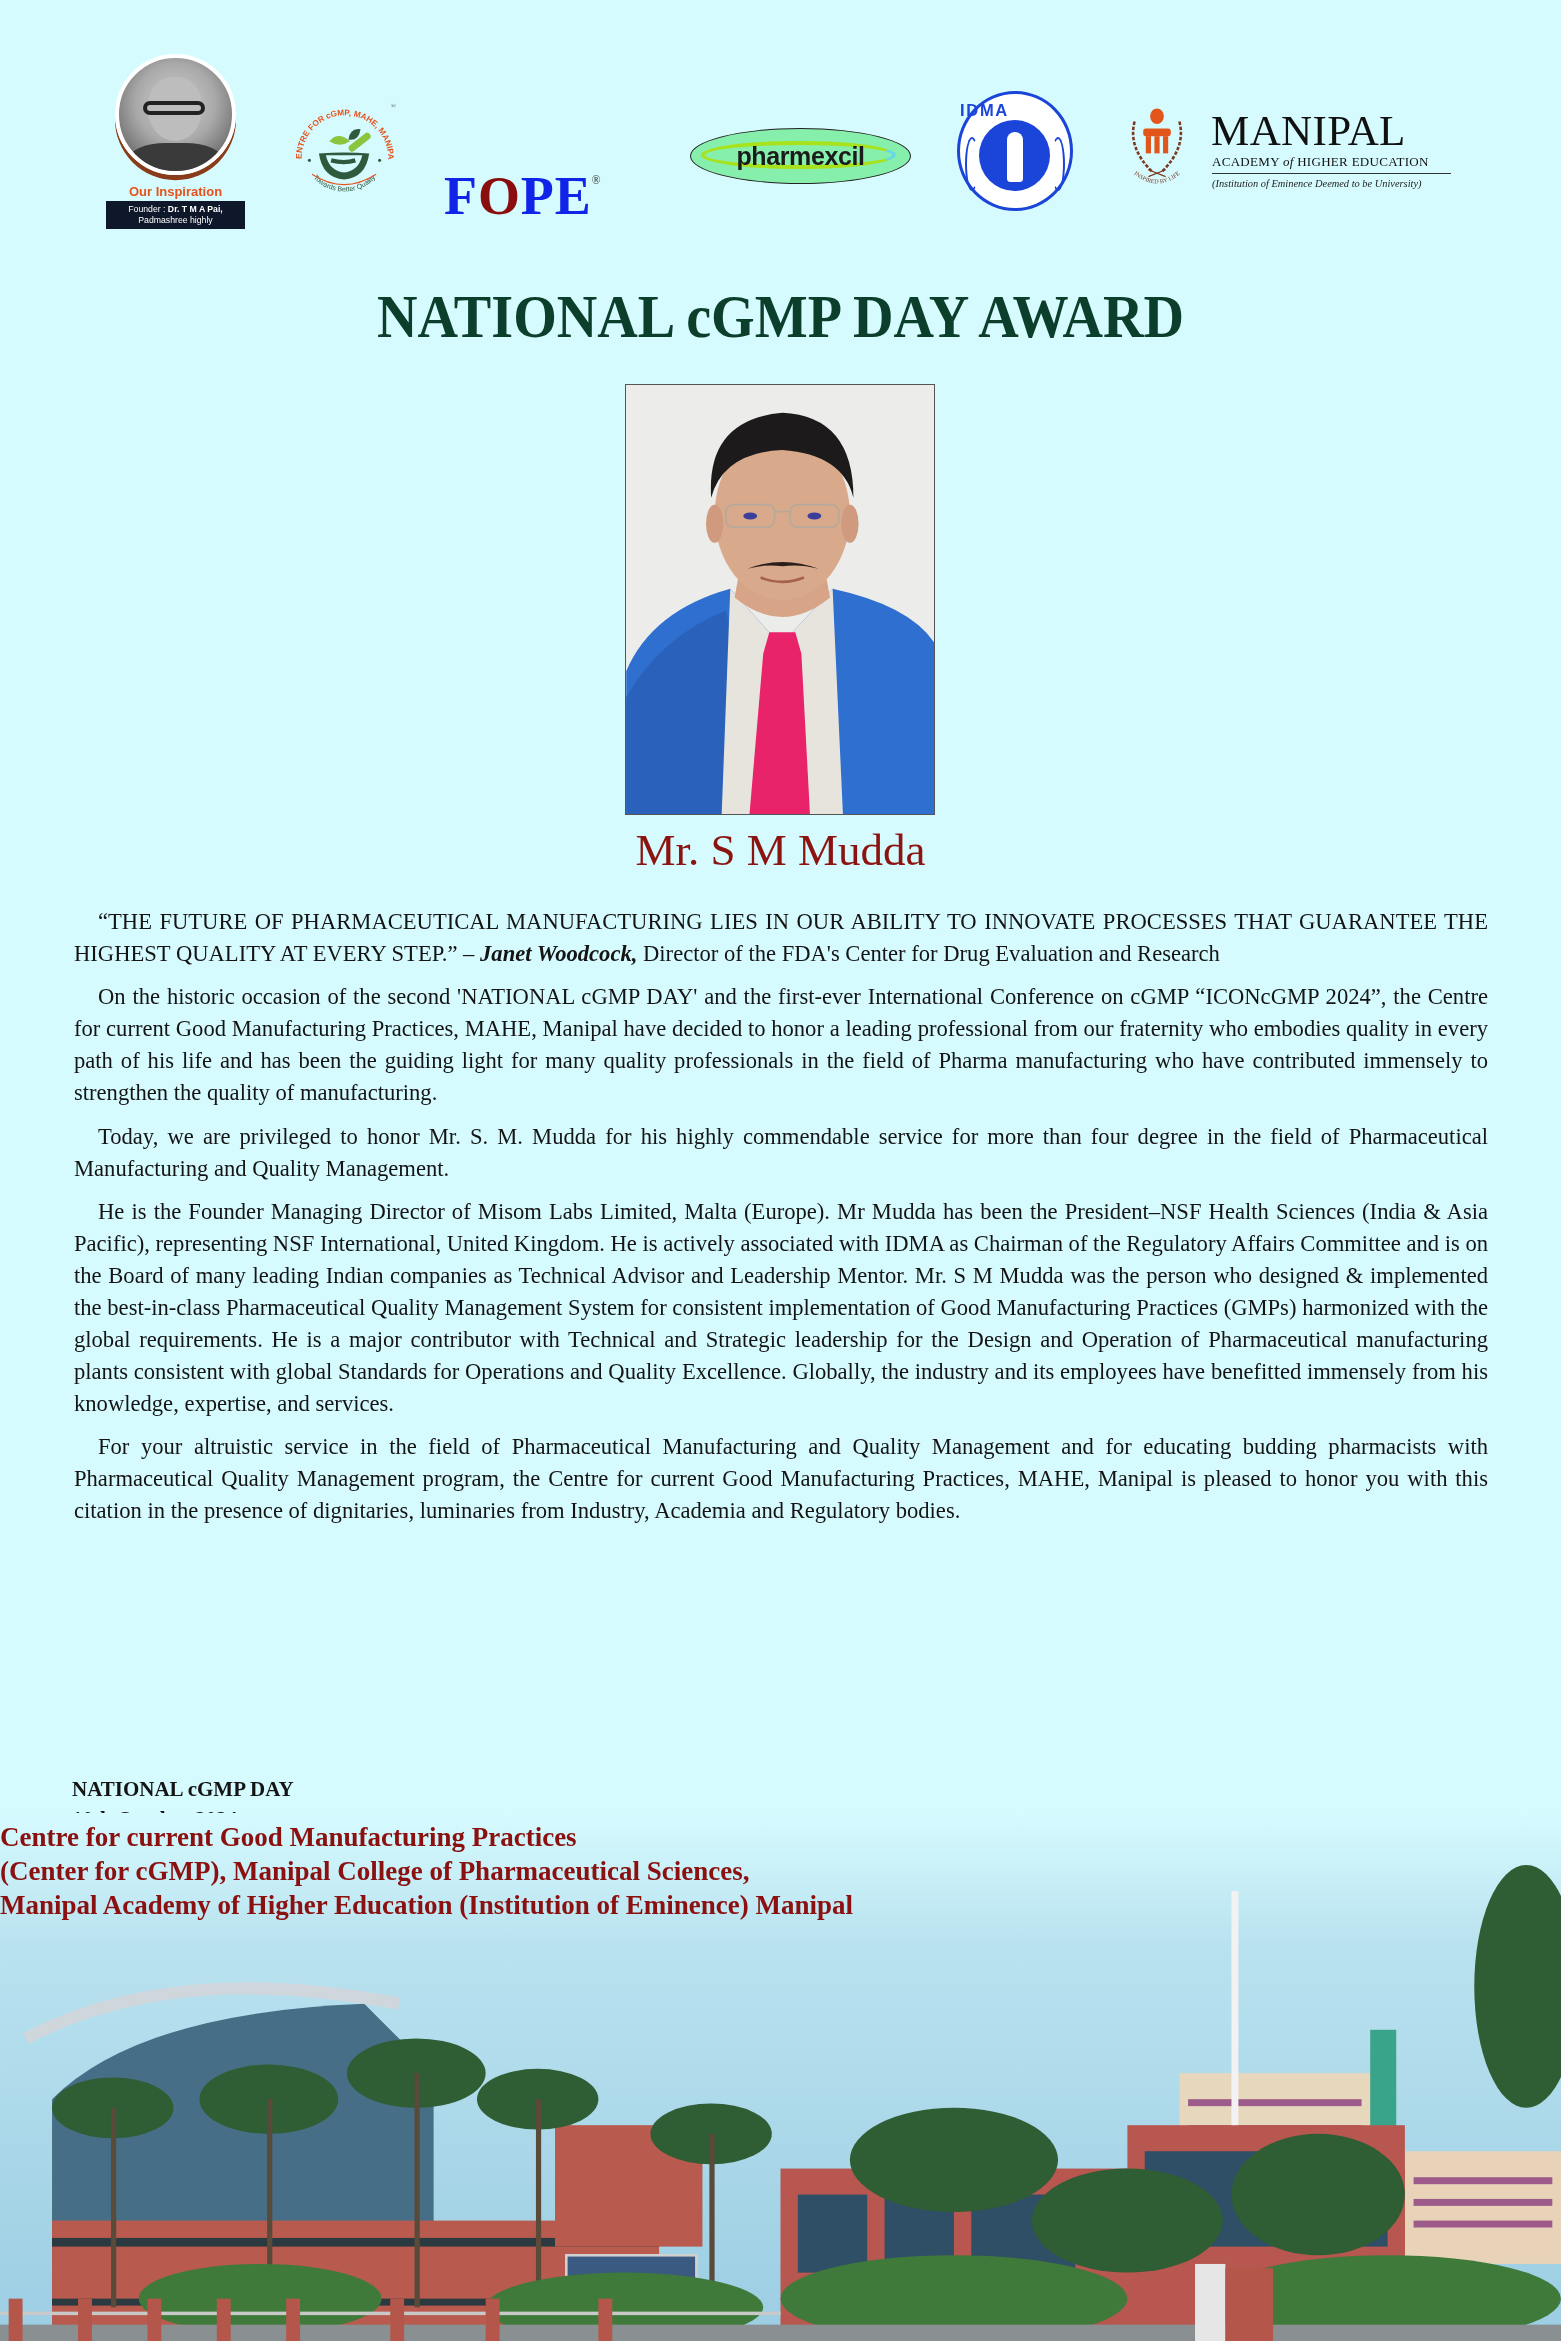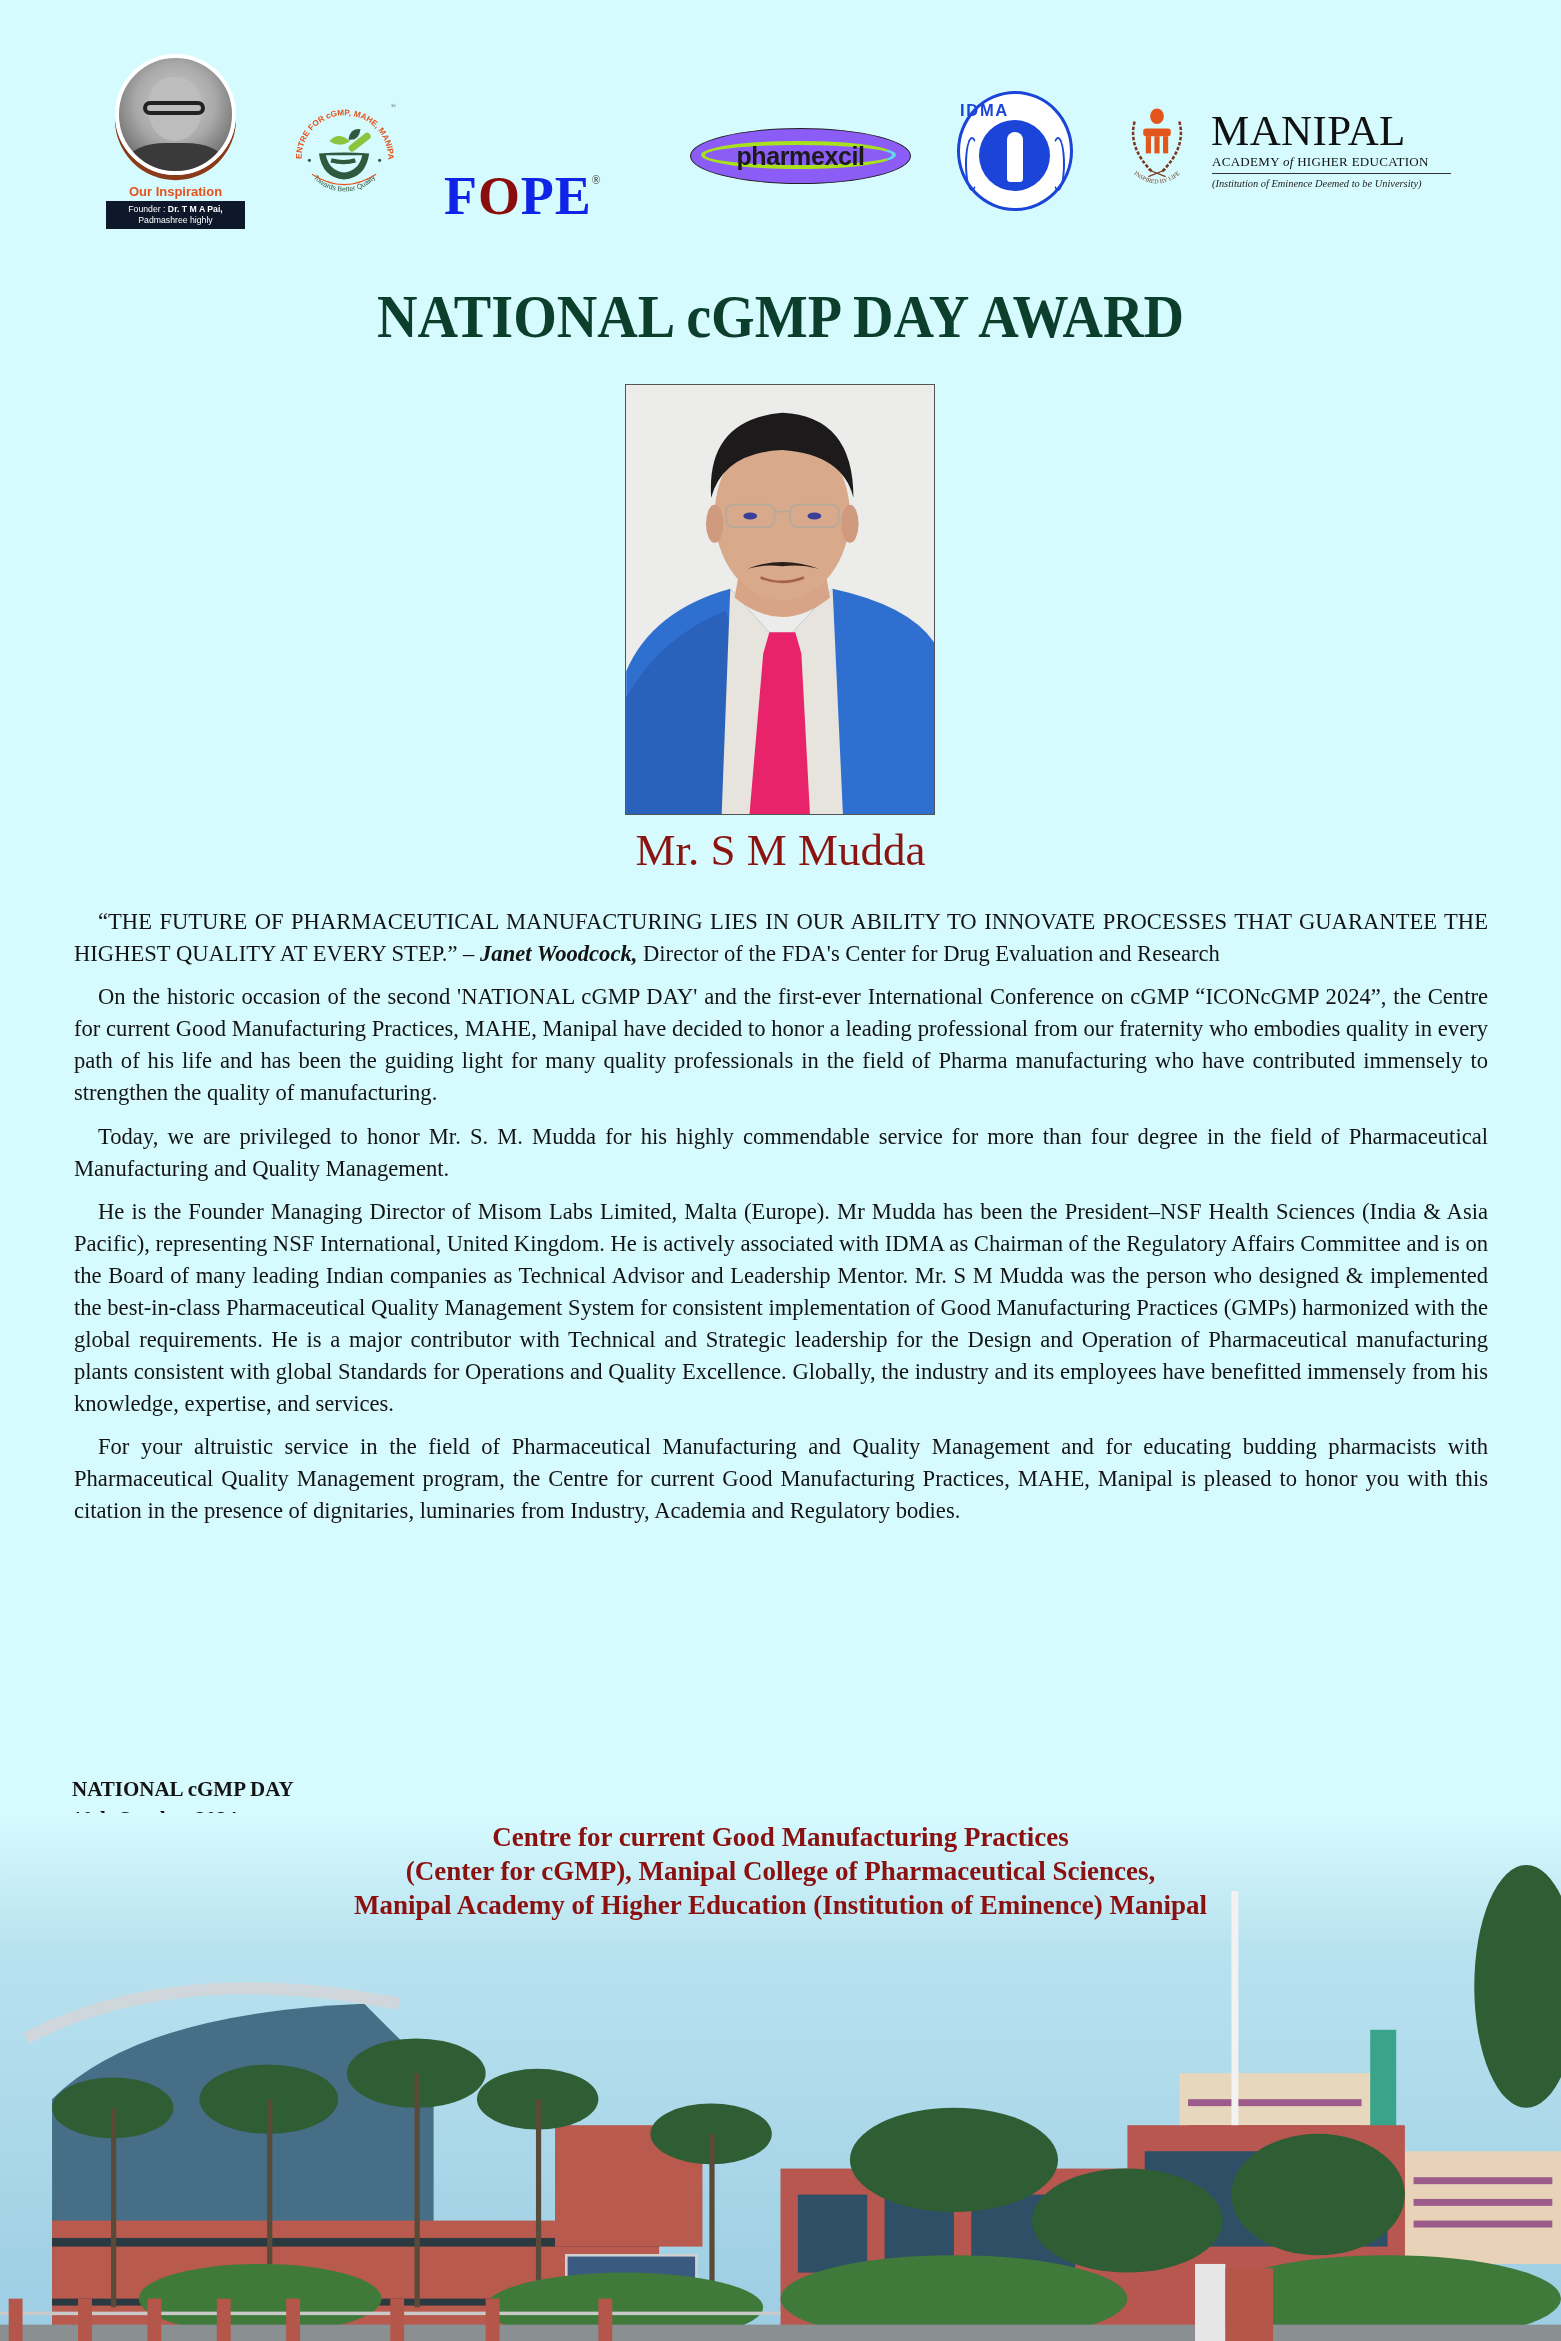--- a/index.html
+++ b/index.html
@@ -16,21 +16,21 @@
   .insp-photo .coat{position:absolute;left:8.7px;top:85px;width:95px;height:43px;border-radius:40% 40% 0 0;background:#3a3a3a;}
   .insp-title{font-family:"Liberation Sans",sans-serif;font-weight:bold;color:#e5521c;font-size:13px;margin-top:8.7px;}
   .insp-box{background:#0f172a;color:#fff;font-family:"Liberation Sans",sans-serif;font-size:8.7px;line-height:11.3px;padding:2.6px 3.5px;margin-top:2.6px;}
   .insp-box b{font-weight:bold;}
 
   .cgmp-logo{position:absolute;left:286px;top:91px;width:117px;height:117px;}
   .fope{position:absolute;left:444px;top:121px;font-family:"Liberation Serif",serif;font-weight:bold;font-size:54px;letter-spacing:0.9px;line-height:1;margin-top:48px;}
   .fope .blue{color:#1024e8;} .fope .red{color:#8a0e0e;}
   .fope sup{font-size:12px;color:#333;font-weight:normal;vertical-align:top;position:relative;top:5.2px;}
   .pharmexcil{position:absolute;left:690px;top:128px;width:221px;height:56px;border-radius:50%;
-      background:#8b5cf6;border:1.7px solid #222;box-sizing:border-box;overflow:hidden;}
+      background:#86efac;border:1.7px solid #222;box-sizing:border-box;overflow:hidden;}
   .pharmexcil .ring{position:absolute;left:10.4px;top:12px;width:195px;height:28px;border-radius:50%;
       border:4.3px solid #a8e21c;border-left-color:#a8e21c;border-right-color:#66d7e8;box-sizing:border-box;}
   .pharmexcil .txt{position:absolute;left:0;top:0;width:100%;height:100%;display:flex;align-items:center;justify-content:center;
       font-family:"Liberation Sans",sans-serif;font-weight:bold;font-size:25px;color:#1b1b1b;letter-spacing:-0.4px;}
   .idma{position:absolute;left:957px;top:91px;width:116px;height:120px;border-radius:50%;border:3.5px solid #1a45d8;box-sizing:border-box;background:#fff;}
   .idma .inner{position:absolute;left:19px;top:26px;width:71px;height:71px;border-radius:50%;background:#1a45d8;}
   .idma .hand{position:absolute;left:47px;top:38px;width:15.6px;height:50px;border-radius:7.8px 7.8px 3.5px 3.5px;background:#fff;}
   .idma .txt{position:absolute;left:0;top:7px;width:100%;font-family:"Liberation Sans",sans-serif;font-weight:bold;color:#1a45d8;font-size:16.5px;letter-spacing:1.7px;}
   .idma .leafL,.idma .leafR{position:absolute;top:43px;width:14px;height:54px;border:2.6px solid #1a45d8;border-radius:50%;box-sizing:border-box;}
   .idma .leafL{left:5.2px;border-right-color:transparent;} .idma .leafR{right:5.2px;border-left-color:transparent;}
@@ -53,21 +53,21 @@
   
   .body-text{position:absolute;left:74px;top:906px;width:1414px;font-family:"Liberation Serif",serif;font-size:22.6px;line-height:32px;
       text-align:justify;color:#141414;}
   .body-text p{margin:0 0 11.3px 0;text-indent:24px;}
   .body-text b{font-weight:bold;font-style:italic;}
   .signoff{position:absolute;left:72px;top:1775px;font-family:"Liberation Serif",serif;font-weight:bold;font-size:21px;line-height:29.5px;color:#141414;}
 
   
   .campus{position:absolute;left:0;top:1813px;width:1561px;height:529px;overflow:hidden;}
   .campus svg{display:block;}
-  .institution{position:absolute;left:0;top:1820px;width:1561px;text-align:center;font-family:"Liberation Serif",serif;font-weight:bold;
+  .institution{position:absolute;left:0;top:1820px;width:1561px;text-align:left;font-family:"Liberation Serif",serif;font-weight:bold;
       font-size:27px;line-height:34px;color:#8b1010;}
 </style>
 </head>
 <body>
 
 <div class="logos">
 
   <div class="inspiration">
     <div class="insp-photo">
       <div class="coat"></div>

